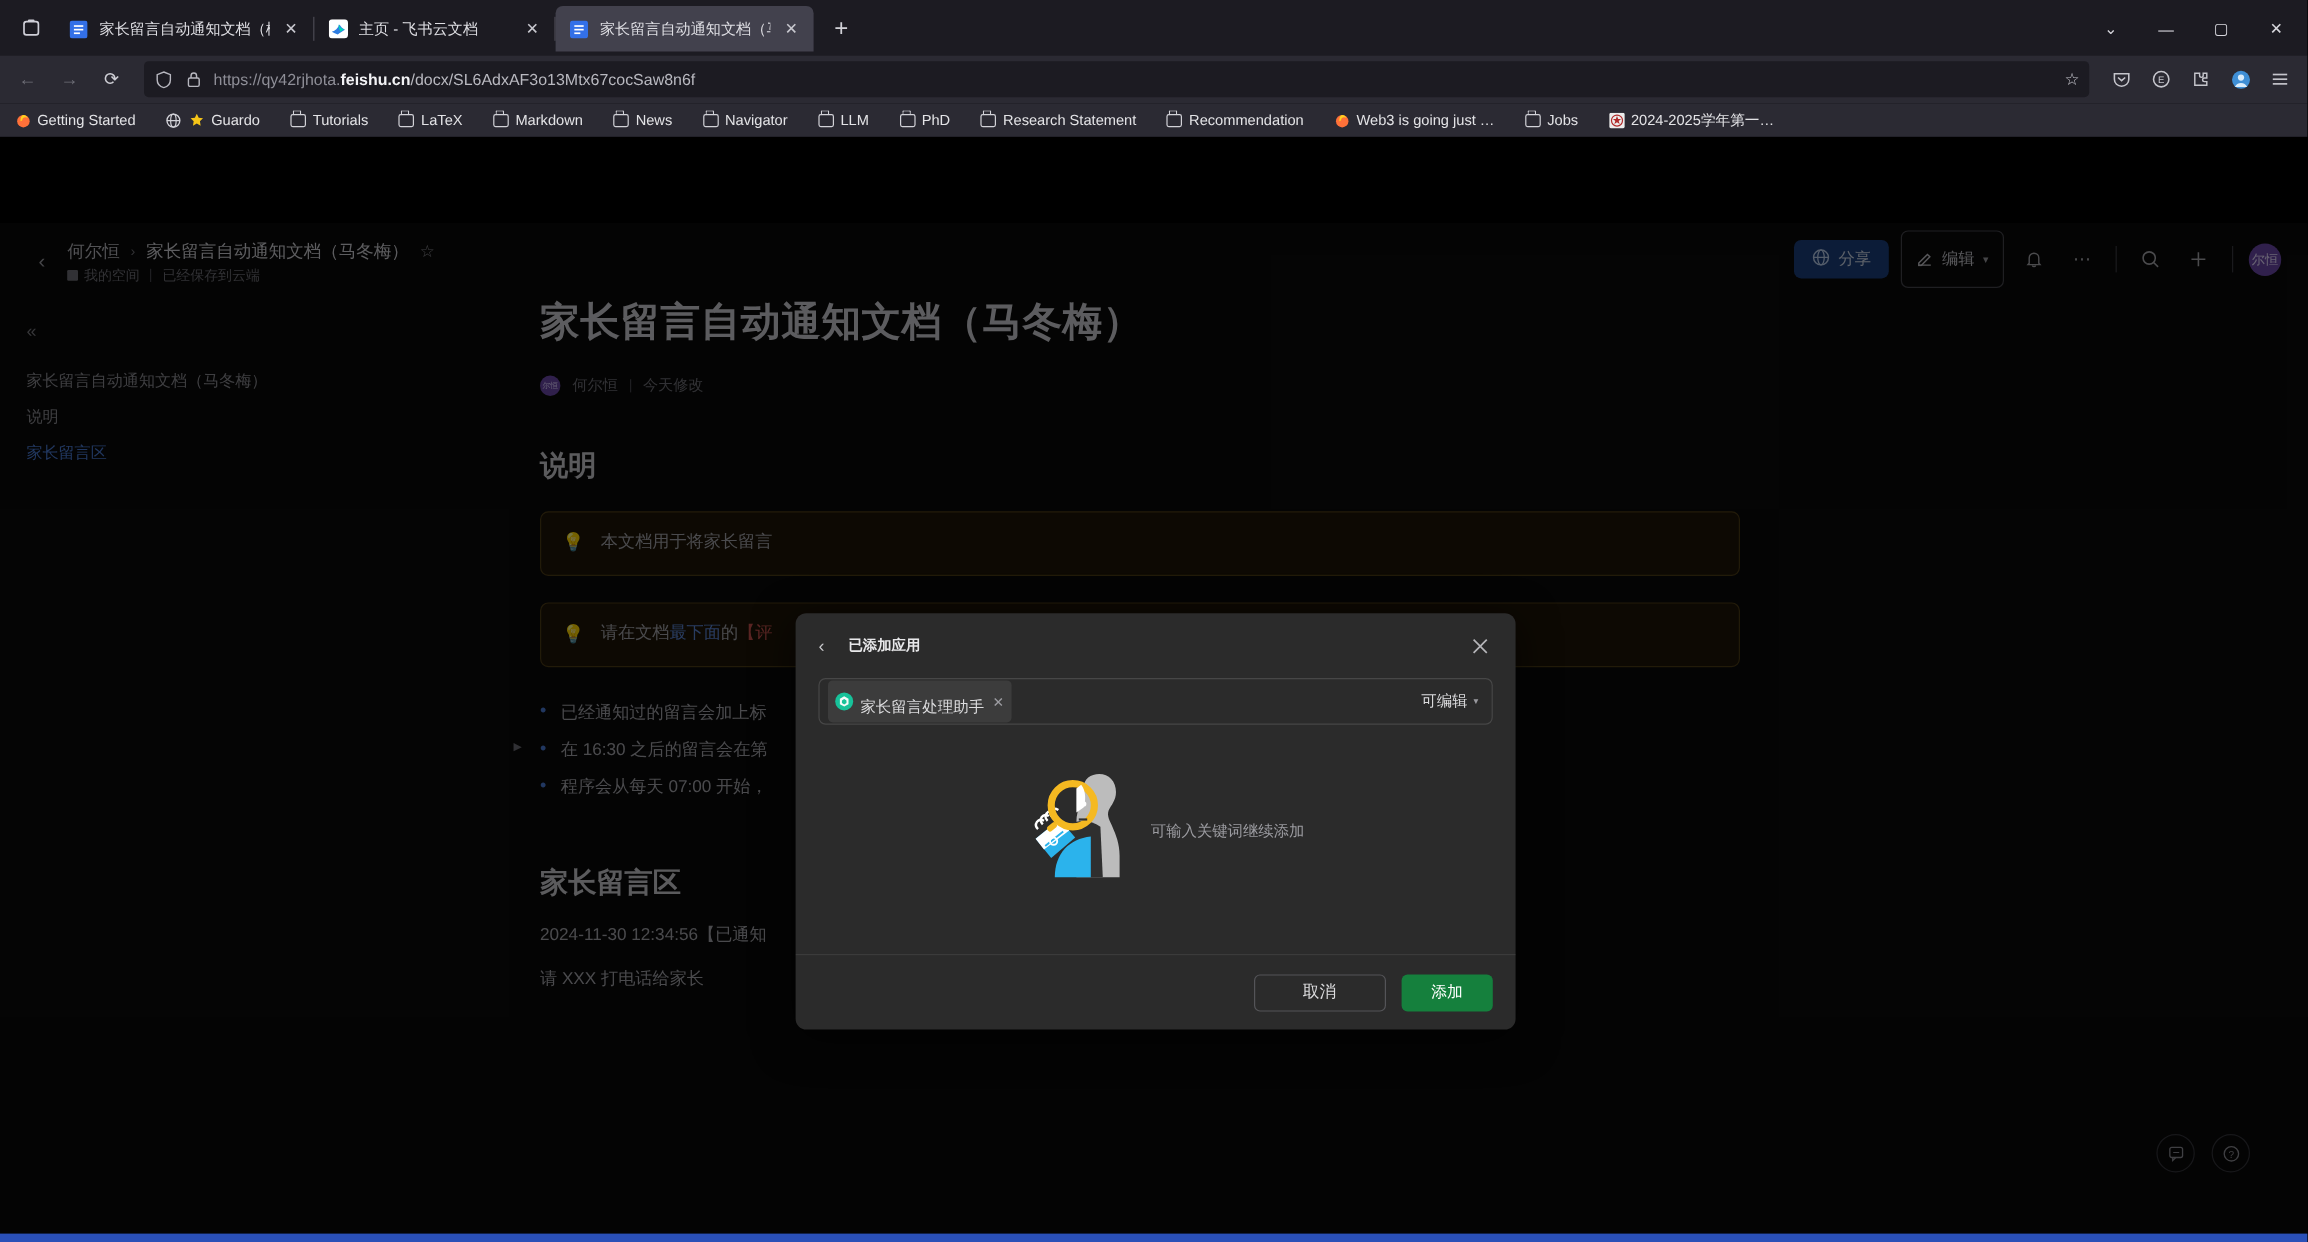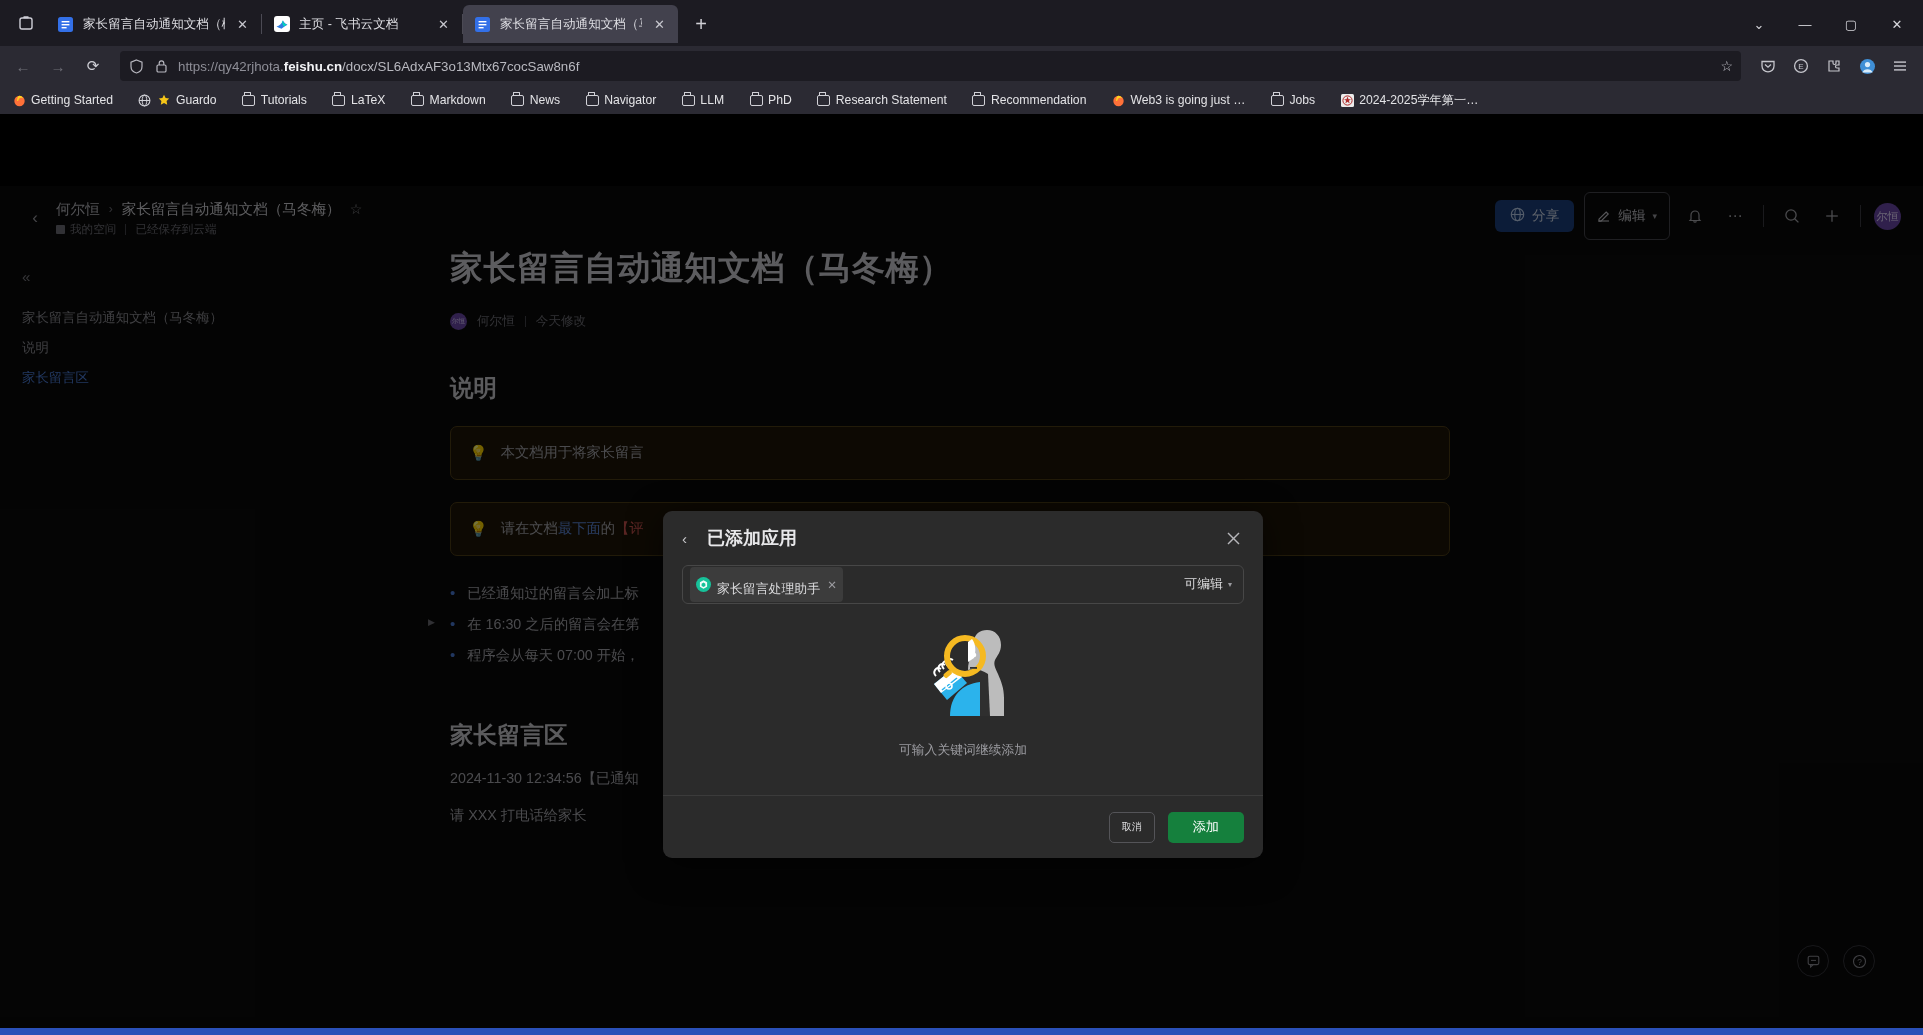--- a/index.html
+++ b/index.html
@@ -124,38 +124,38 @@
 
   
   .overlay { position:absolute; inset:0; background:rgba(0,0,0,0.55); }
   .modal {
     position:absolute; left:663px; top:325px; width:600px; height:347px;
     background:#2b2b2b; border-radius:9px; box-shadow:0 8px 34px rgba(0,0,0,.6);
     display:flex; flex-direction:column; overflow:hidden;
   }
   .modal-head { height:54px; display:flex; align-items:center; padding: 0 19px; flex:0 0 auto;}
   .modal-back { color:#c9c9cc; font-size:15px; width:20px; }
-  .modal-title { color:#e8e8ea; font-size:18px; font-weight:bold; margin-left:5px;text-align:center;}
+  .modal-title { color:#e8e8ea; font-size:12px; font-weight:bold; margin-left:5px;text-align:center;}
   .modal-close { margin-left:auto; color:#b6b6ba; font-size:17px; width:22px;height:22px;display:flex;align-items:center;justify-content:center;}
   .modal-body { flex:1 1 auto; padding: 0 19px; display:flex; flex-direction:column; }
   .picker {
     border:1px solid #474747; border-radius:6px; height:39px; display:flex; align-items:center;
     padding: 0 6px 0 7px; gap:8px;
   }
   .chip { display:flex; align-items:center; gap:6px; background:#3c3c3c; border-radius:4px; padding: 4px 6px 4px 6px; }
   .chip-ico { width:15px;height:15px;border-radius:50%;background:#17c29a;display:flex;align-items:center;justify-content:center;}
   .chip-label { font-size:12.9px; color:#dcdcde;margin-top:10px; }
   .chip-x { color:#9c9ca1; font-size:11.5px; margin-left:1px;}
   .perm { margin-left:auto; display:flex; align-items:center; gap:5px; color:#dcdcde; font-size:12.9px; padding-right:5px;}
   .perm .caret { font-size:8px; color:#9a9a9f; }
 
-  .empty { flex:1 1 auto; display:flex; flex-direction:column; align-items:center; justify-content:center; gap:14px; padding-bottom:12px;}
+  .empty { flex:1 1 auto; display:flex; flex-direction:row; align-items:center; justify-content:center; gap:14px; padding-bottom:12px;}
   .empty-text { font-size:12.8px; color:#9b9ba0; }
   .modal-foot { height:63px; border-top:1px solid #3b3b3b; display:flex; align-items:center; justify-content:flex-end; gap:13px; padding: 0 19px; flex:0 0 auto;}
-  .btn-cancel { border:1px solid #545458; color:#dcdcde; height:31px; border-radius:5px; padding: 0 12px; font-size:10px; display:flex;align-items:center;}
+  .btn-cancel { border:1px solid #545458; color:#dcdcde; height:31px; border-radius:5px; padding: 0 40px; font-size:14px; display:flex;align-items:center;}
   .btn-add { background:#15803d; color:#fff; height:31px; border-radius:5px; padding: 0 25px; font-size:13.2px; display:flex;align-items:center;}
 
   .bottombar { position:absolute; left:0; bottom:0; width:1923px; height:7px; background:#2a50b8; }
 </style>
 </head>
 <body>
 
 <div class="browser">
 
   <div class="tabstrip">

